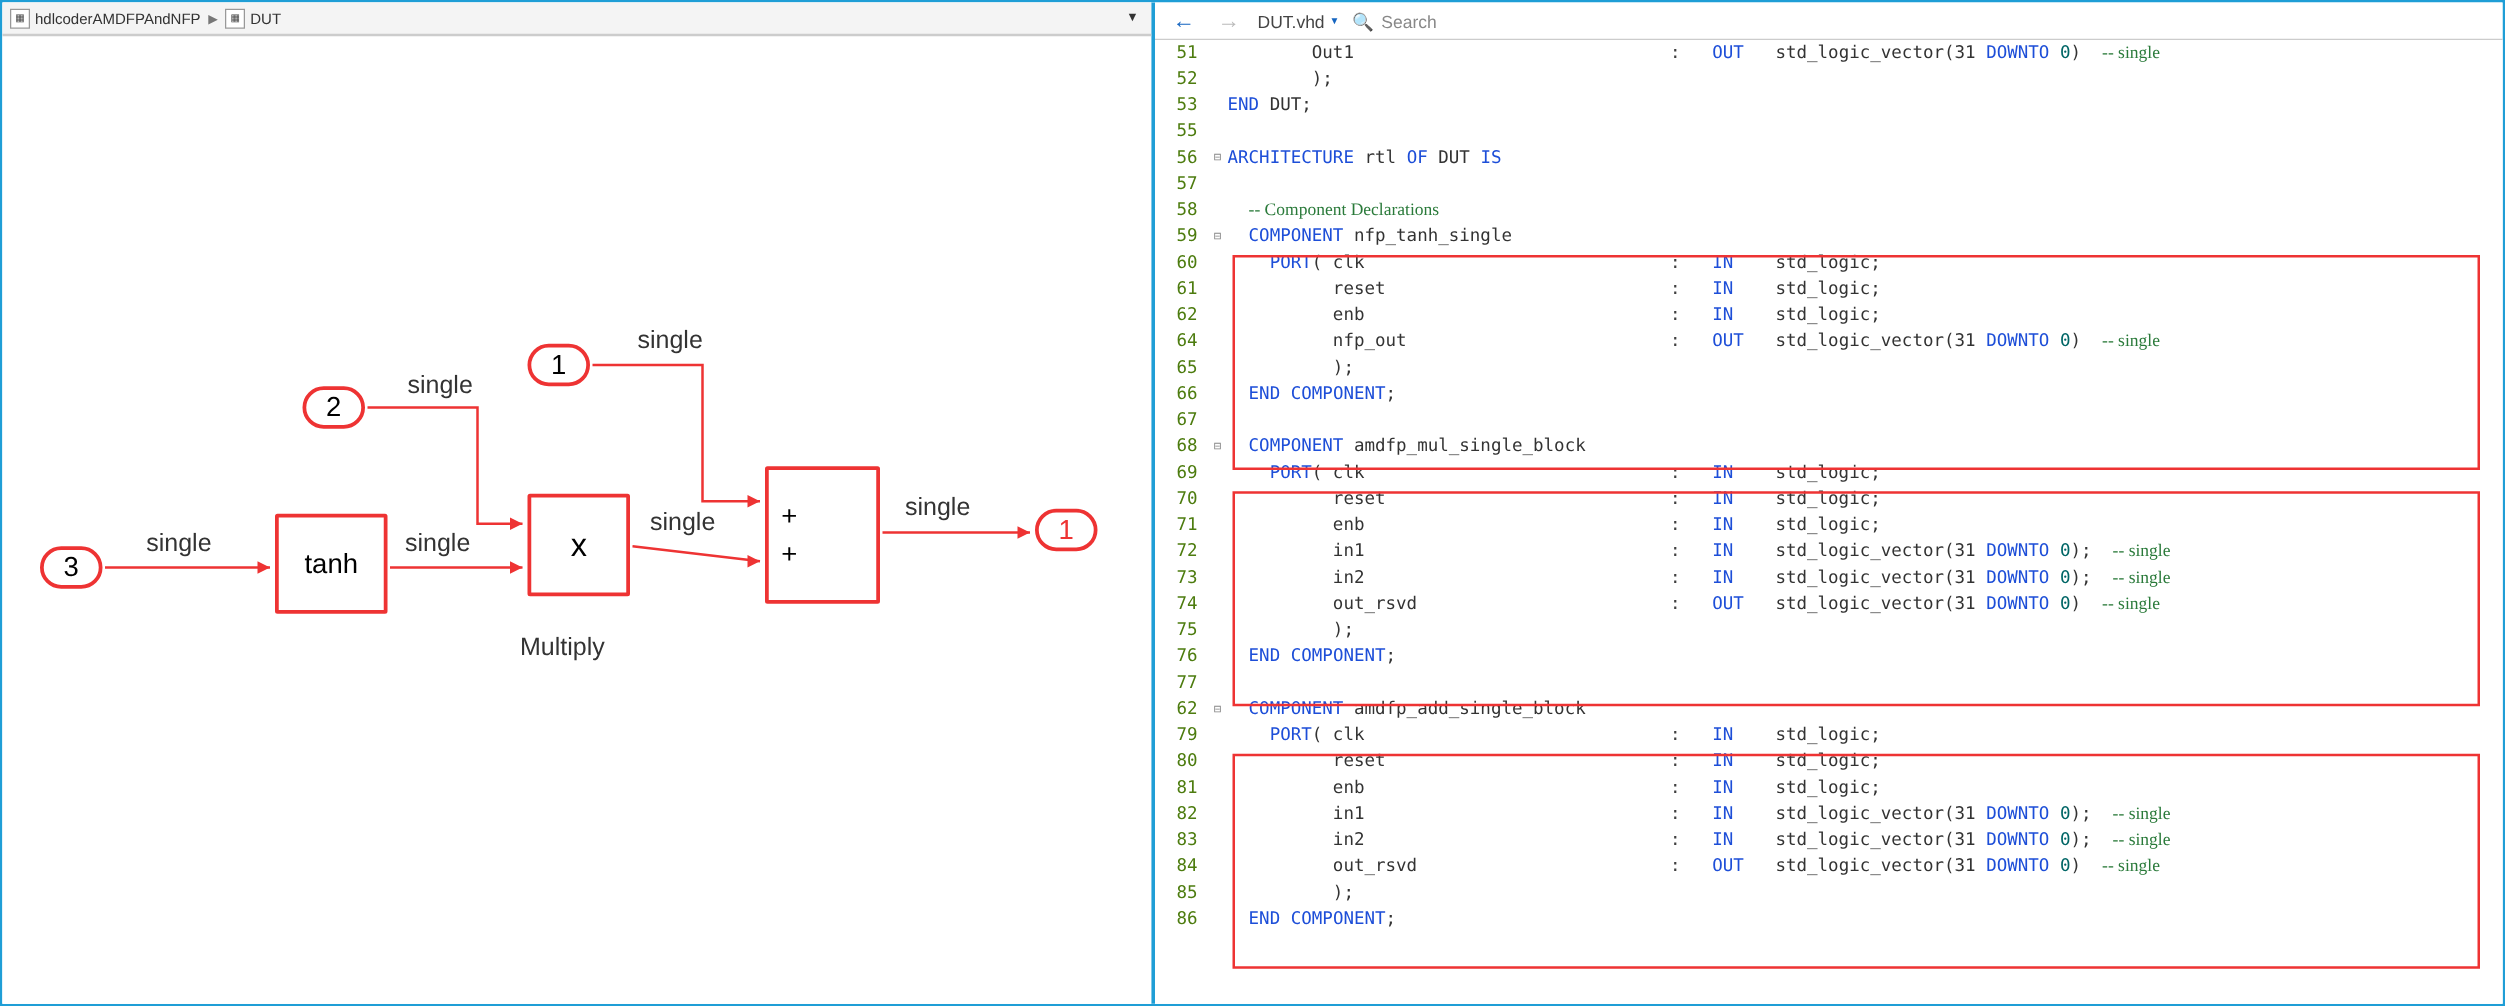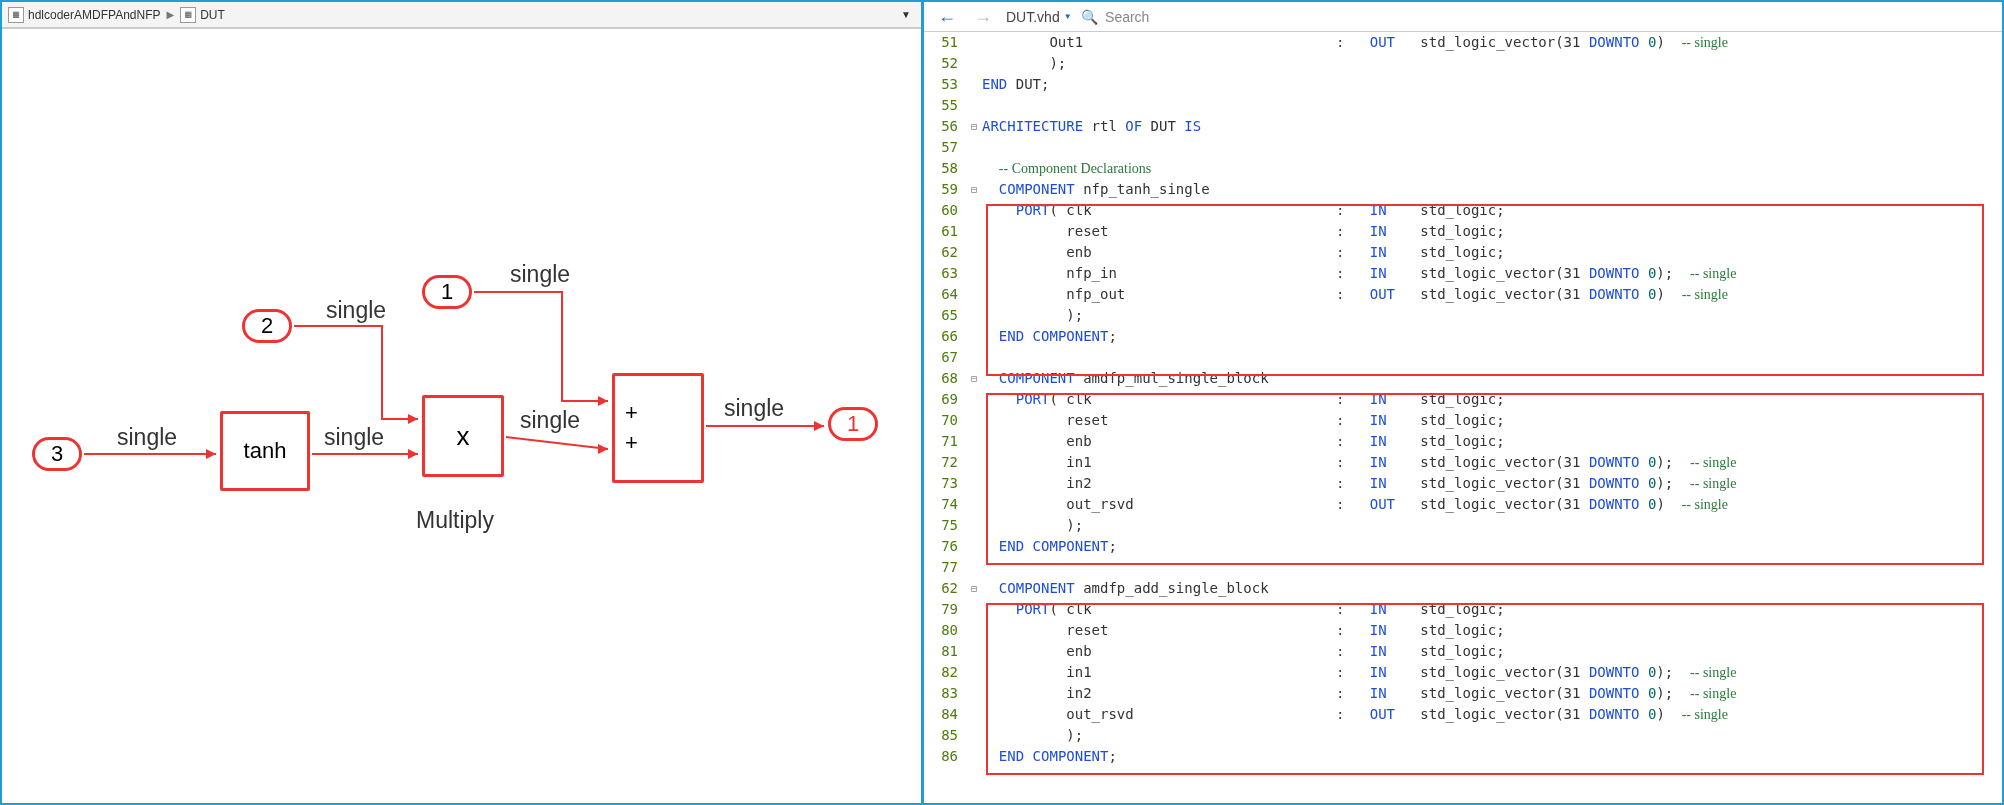--- a/index.html
+++ b/index.html
@@ -83,21 +83,21 @@
   .tanh-block { left: 218px; top: 382px; width: 90px; height: 80px; }
   .mul-block { left: 420px; top: 366px; width: 82px; height: 82px; font-size:26px;}
   .add-block { left: 610px; top: 344px; width: 92px; height: 110px; font-size:22px;}
   .add-inner { display:flex; flex-direction:column; gap:4px; padding-left:10px; align-items:flex-start; width:100%;}
   .port3 { left: 30px; top: 408px; width: 50px; height: 34px; }
   .port2 { left: 240px; top: 280px; width: 50px; height: 34px; }
   .port1 { left: 420px; top: 246px; width: 50px; height: 34px; }
   .portOut { left: 826px; top: 378px; width: 50px; height: 34px; color:#e33;}
   .label {
     position: absolute;
-    font-size: 23px;
+    font-size: 20px;
     color: #333;
   }
   .mul-label { left: 414px; top: 458px; margin-top: 20px; }
   svg.wires { position:absolute; left:0; top:0; width:100%; height:100%; pointer-events:none;}
   .wire { stroke:#e33; stroke-width:2; fill:none; }
   .arrowhead { fill:#e33; }
 
   
   .right-header {
     height: 30px;
@@ -301,25 +301,20 @@
           <div class="ln">61</div>
           <div class="fold-col"></div>
           <div class="code">          reset                           <span class="sym">:</span>   <span class="kw">IN</span>    std_logic;</div>
         </div>
         <div class="code-row">
           <div class="ln">62</div>
           <div class="fold-col"></div>
           <div class="code">          enb                             <span class="sym">:</span>   <span class="kw">IN</span>    std_logic;</div>
         </div>
         <div class="code-row">
-          <div class="ln">63</div>
-          <div class="fold-col"></div>
-          <div class="code">          nfp_in                          <span class="sym">:</span>   <span class="kw">IN</span>    std_logic_vector(31 <span class="kw">DOWNTO</span> <span class="num">0</span>);  <span class="cm">-- single</span></div>
-        </div>
-        <div class="code-row">
           <div class="ln">64</div>
           <div class="fold-col"></div>
           <div class="code">          nfp_out                         <span class="sym">:</span>   <span class="kw">OUT</span>   std_logic_vector(31 <span class="kw">DOWNTO</span> <span class="num">0</span>)  <span class="cm">-- single</span></div>
         </div>
         <div class="code-row">
           <div class="ln">65</div>
           <div class="fold-col"></div>
           <div class="code">          );</div>
         </div>
         <div class="code-row">

